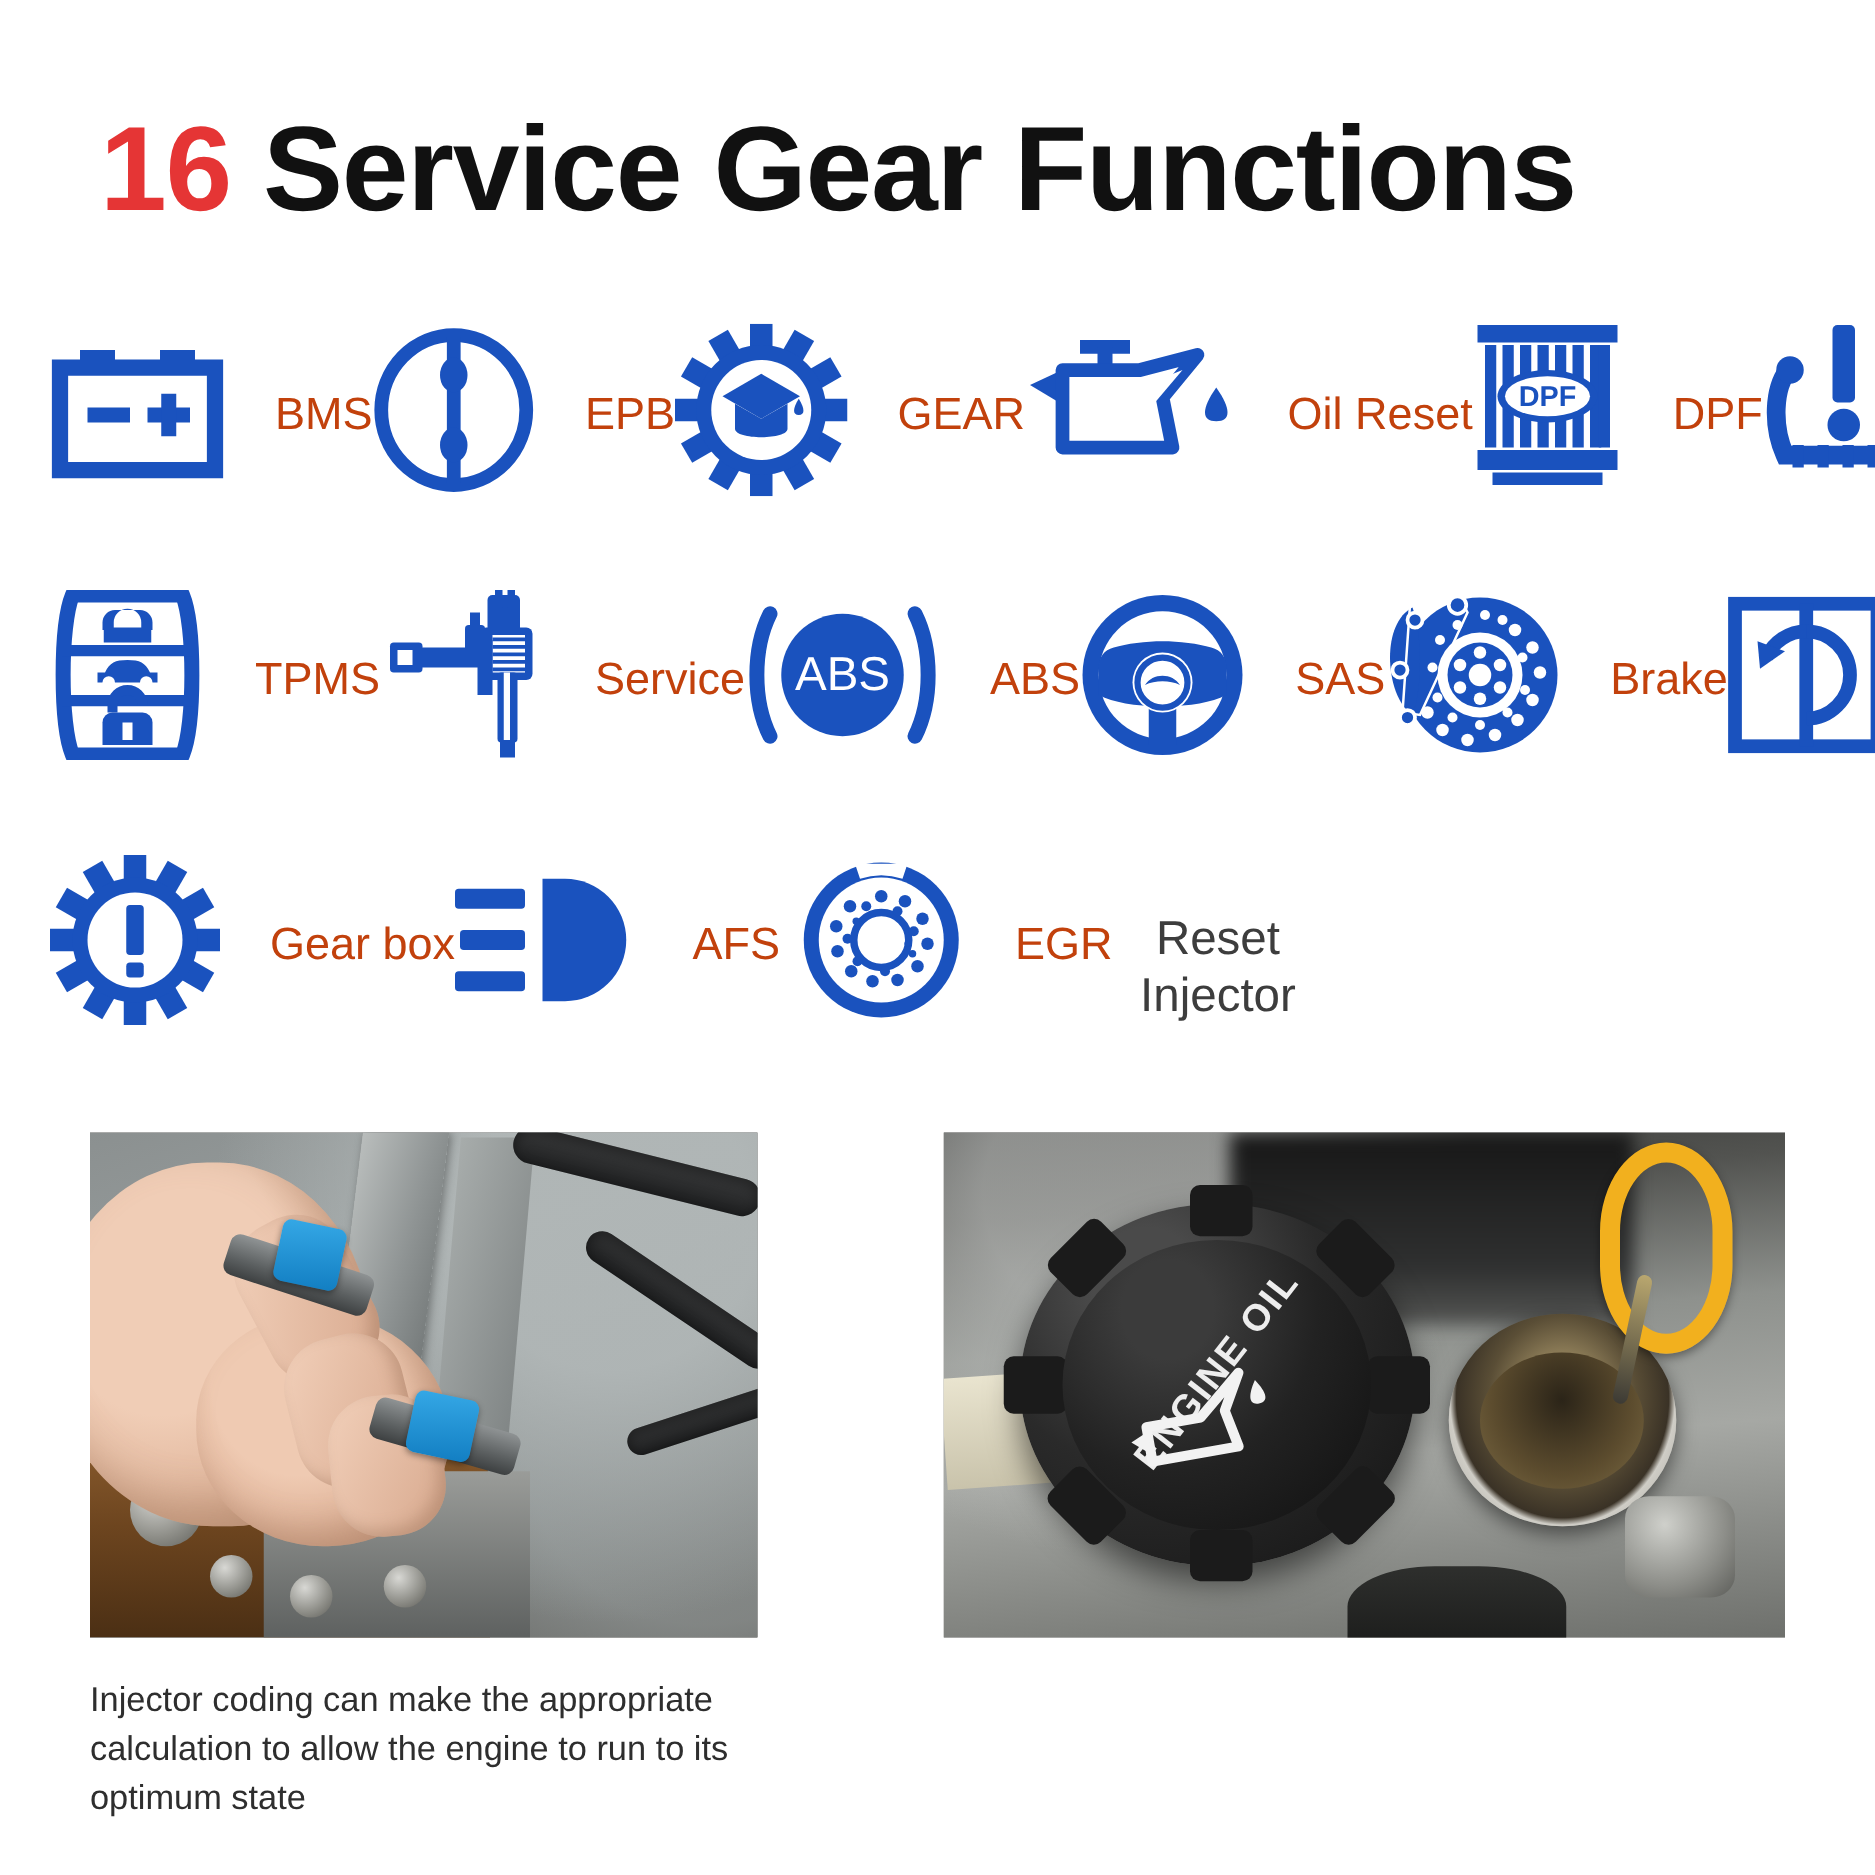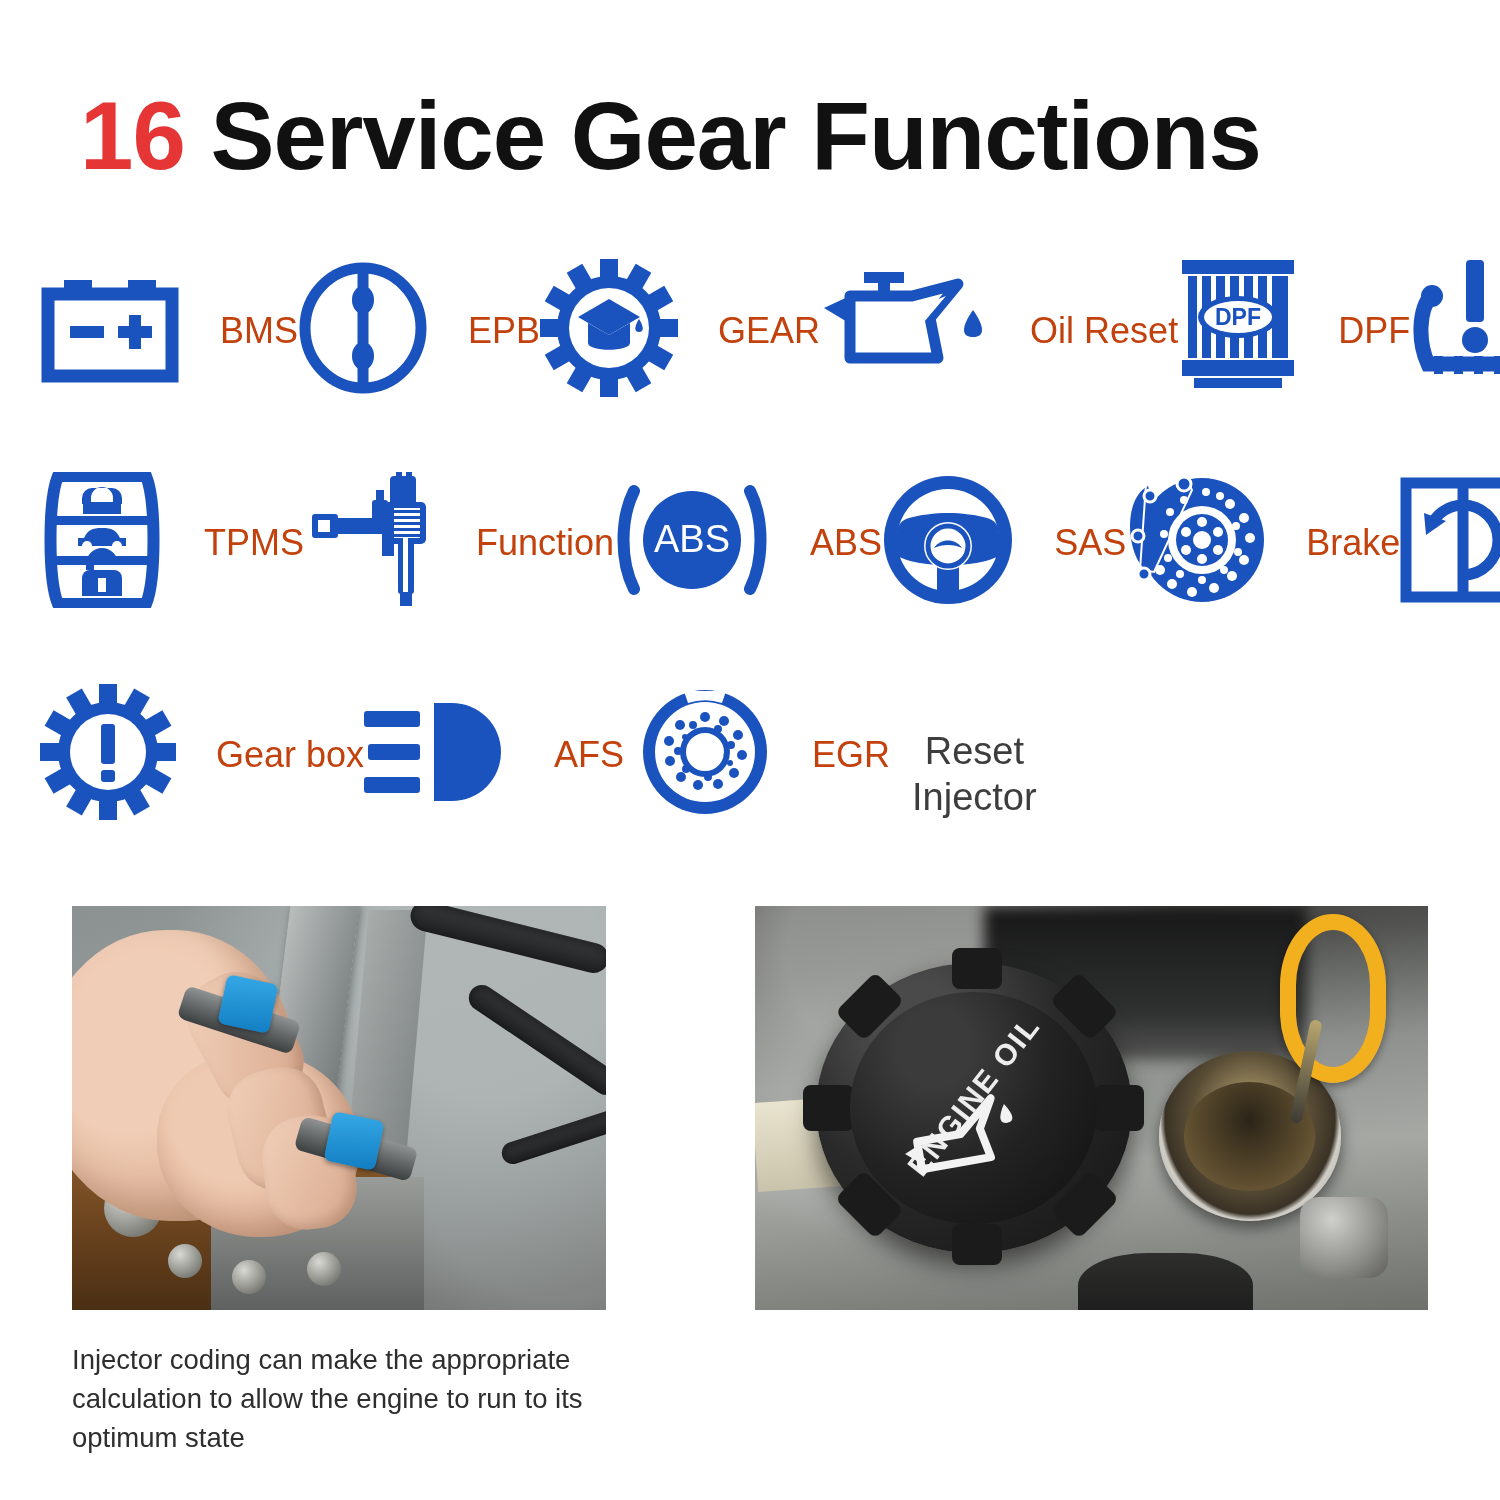--- a/index.html
+++ b/index.html
@@ -344,21 +344,21 @@
           <rect x="96" y="120" width="12" height="14"></rect>
           <rect x="68" y="28" width="16" height="24" rx="3"></rect>
           <rect x="72" y="18" width="8" height="14"></rect>
           <rect x="30" y="46" width="56" height="16" rx="3"></rect>
           <rect x="8" y="42" width="26" height="24" rx="3"></rect>
           <rect x="14" y="48" width="12" height="12" fill="#ffffff"></rect>
           <rect x="78" y="40" width="12" height="44"></rect>
         </g>
           </svg>
       </div>
-      <div class="lbl">Function</div>
+      <div class="lbl">Service</div>
     </div>
 
     <div class="cell">
       <div class="iconbox">
         <svg width="156" height="126" viewBox="0 0 156 126">
             <g fill="#1A52BE">
           <circle cx="78" cy="63" r="49"></circle>
           <path d="M20 14c-14 28-14 70 0 98" fill="none" stroke="#1A52BE" stroke-width="12" stroke-linecap="round"></path>
           <path d="M136 14c14 28 14 70 0 98" fill="none" stroke="#1A52BE" stroke-width="12" stroke-linecap="round"></path>
           <text x="78" y="75" font-family="'Liberation Sans',sans-serif" font-size="38" fill="#ffffff" text-anchor="middle">ABS</text>

